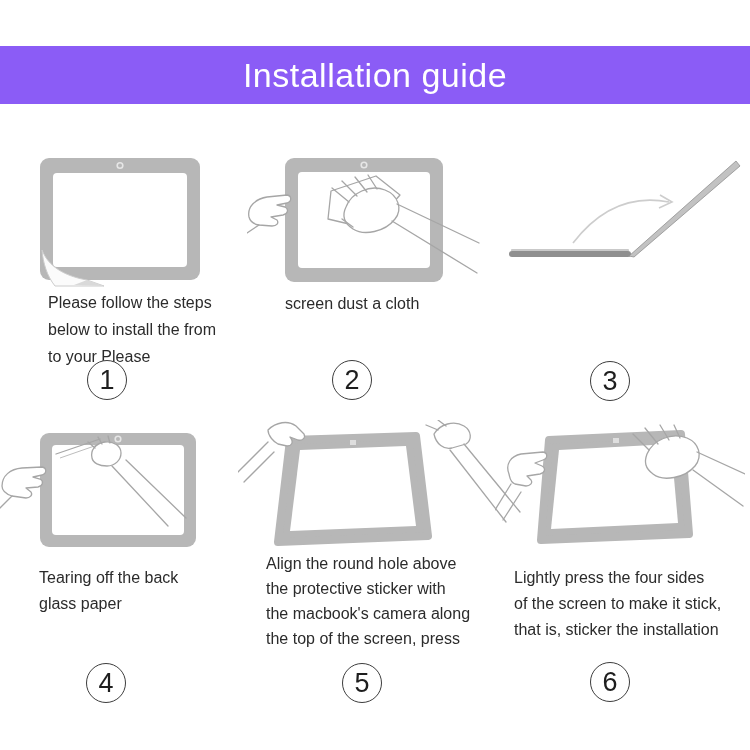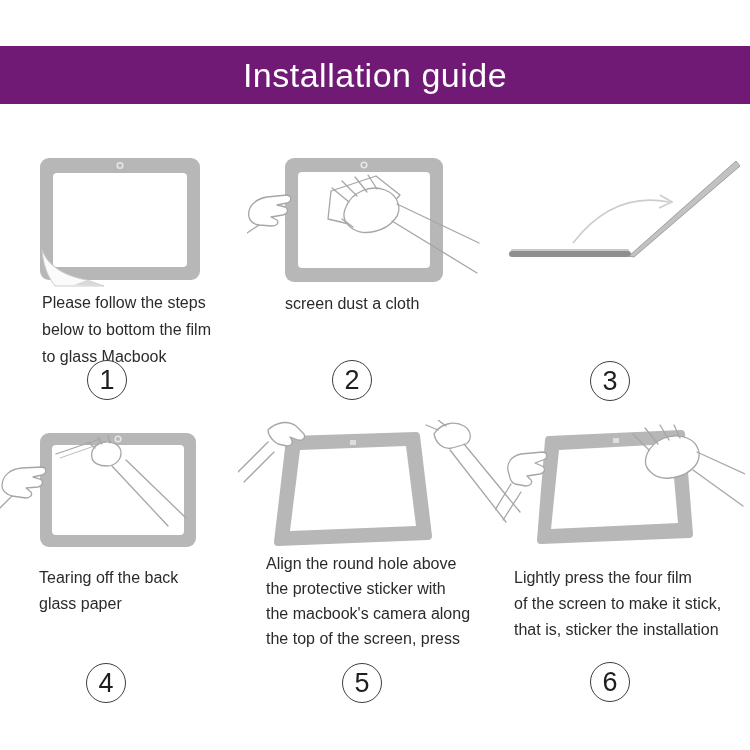--- a/index.html
+++ b/index.html
@@ -2,21 +2,21 @@
 <html><head>
 <meta charset="utf-8">
 <style>
   html,body{margin:0;padding:0;background:#fff;}
   .page{
     position:relative;width:750px;height:750px;background:#ffffff;
     font-family:"Liberation Sans",sans-serif;overflow:hidden;
   }
   .banner{
     position:absolute;left:0;top:46px;width:750px;height:58px;
-    background:#701a75;display:flex;align-items:center;justify-content:center;
+    background:#8b5cf6;display:flex;align-items:center;justify-content:center;
   }
   .banner-title{color:#ffffff;font-size:34px;letter-spacing:.5px;}
   .ill{position:absolute;}
   .caption{position:absolute;font-size:16px;line-height:27px;color:#2b2b2b;}
   .caption.row2{line-height:26px;margin-top:12px;}
   .caption.tall{line-height:25px;}
   .caption div{white-space:nowrap;}
   .badge{
     position:absolute;width:38px;height:38px;border:1.8px solid #3d3d3d;border-radius:50%;
     display:flex;align-items:center;justify-content:center;
@@ -106,45 +106,45 @@
     <path class="ln" d="M8,98 L26,70"></path>
     <path class="hand" d="M152,32 C158,18 176,10 192,16 C204,21 208,34 200,44 C190,56 168,60 158,52 C150,46 149,40 152,32 Z"></path>
     <path class="ln" d="M154,28 L138,12"></path>
     <path class="ln" d="M163,22 L150,6"></path>
     <path class="ln" d="M174,18 L165,3"></path>
     <path class="ln" d="M185,16 L179,3"></path>
     <path class="ln" d="M202,30 L250,52"></path>
     <path class="ln" d="M198,48 L248,84"></path>
   </svg>
 
-  <div class="caption" style="left:42px;top:289px">
+  <div class="caption" style="left:48px;top:289px">
     <div>Please follow the steps</div>
-    <div>below to bottom the film</div>
-    <div>to glass Macbook</div>
+    <div>below to install the from</div>
+    <div>to your Please</div>
   </div>
 
   <div class="caption" style="left:285px;top:290px">
     <div>screen dust a cloth</div>
   </div>
 
 
   <div class="caption row2" style="left:39px;top:553px">
     <div>Tearing off the back</div>
     <div>glass paper</div>
   </div>
 
   <div class="caption tall" style="left:266px;top:551px">
     <div>Align the round hole above</div>
     <div>the protective sticker with</div>
     <div>the macbook's camera along</div>
     <div>the top of the screen, press</div>
   </div>
 
   <div class="caption row2" style="left:514px;top:553px">
-    <div>Lightly press the four film</div>
+    <div>Lightly press the four sides</div>
     <div>of the screen to make it stick,</div>
     <div>that is, sticker the installation</div>
   </div>
 
   <div class="badge" style="left:87px;top:360px">
     <span>1</span>
   </div>
   <div class="badge" style="left:332px;top:360px">
     <span>2</span>
   </div>

